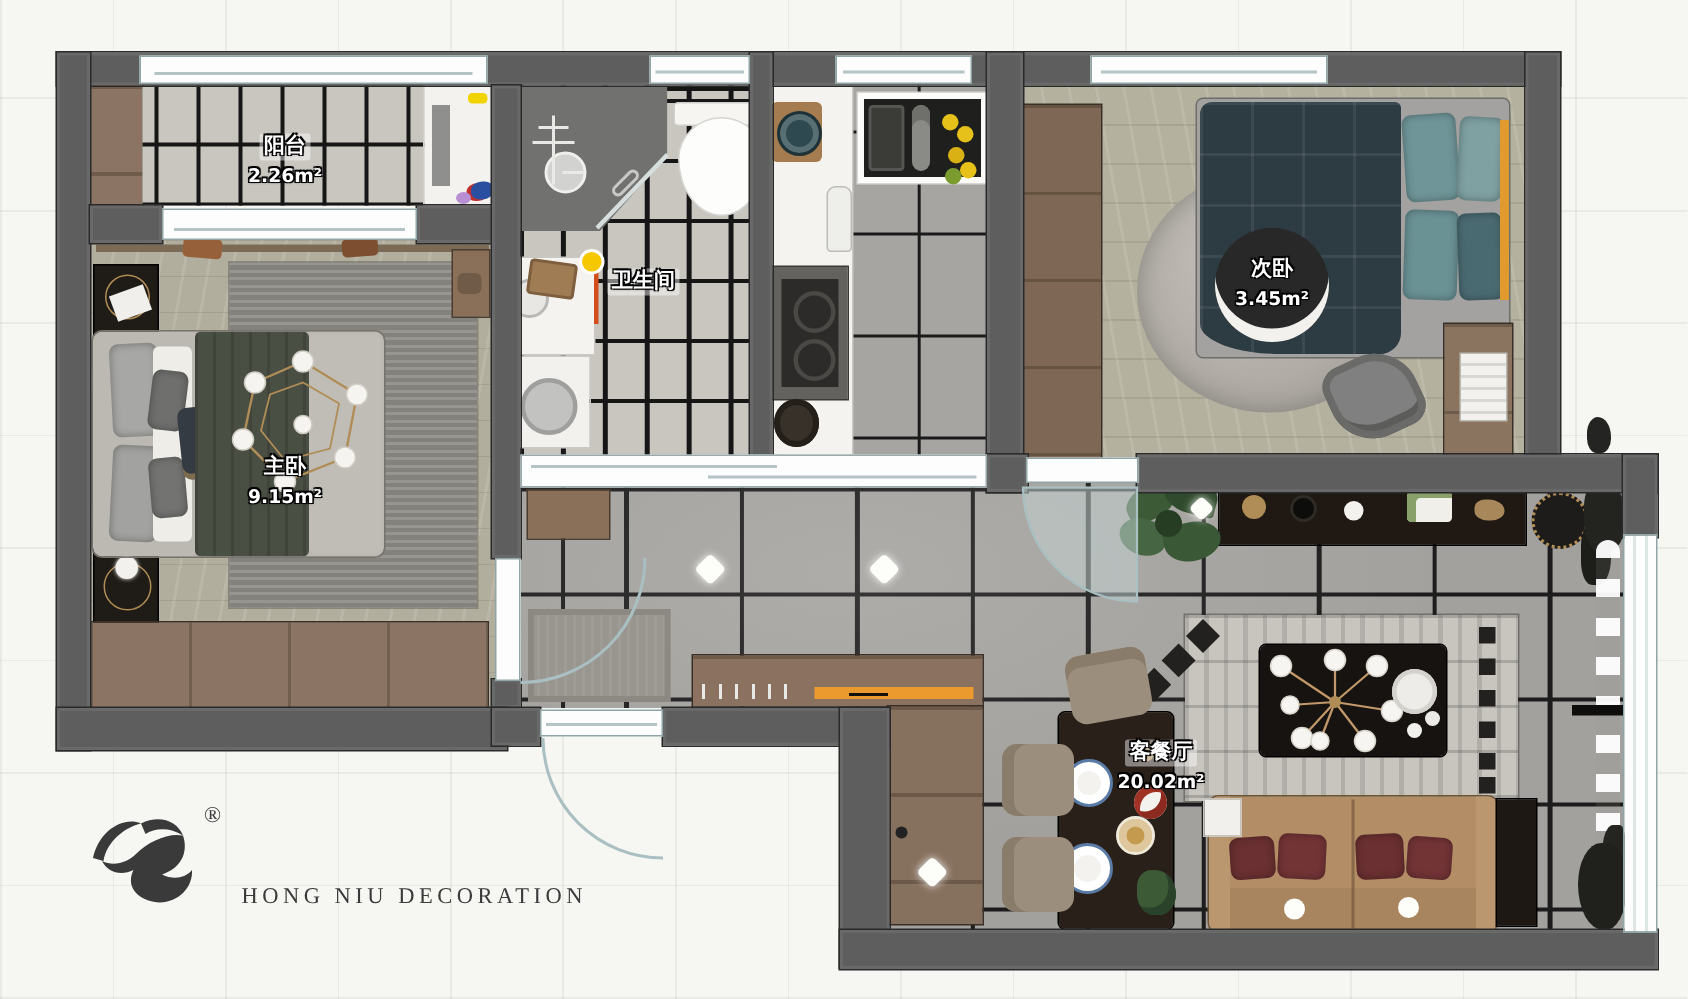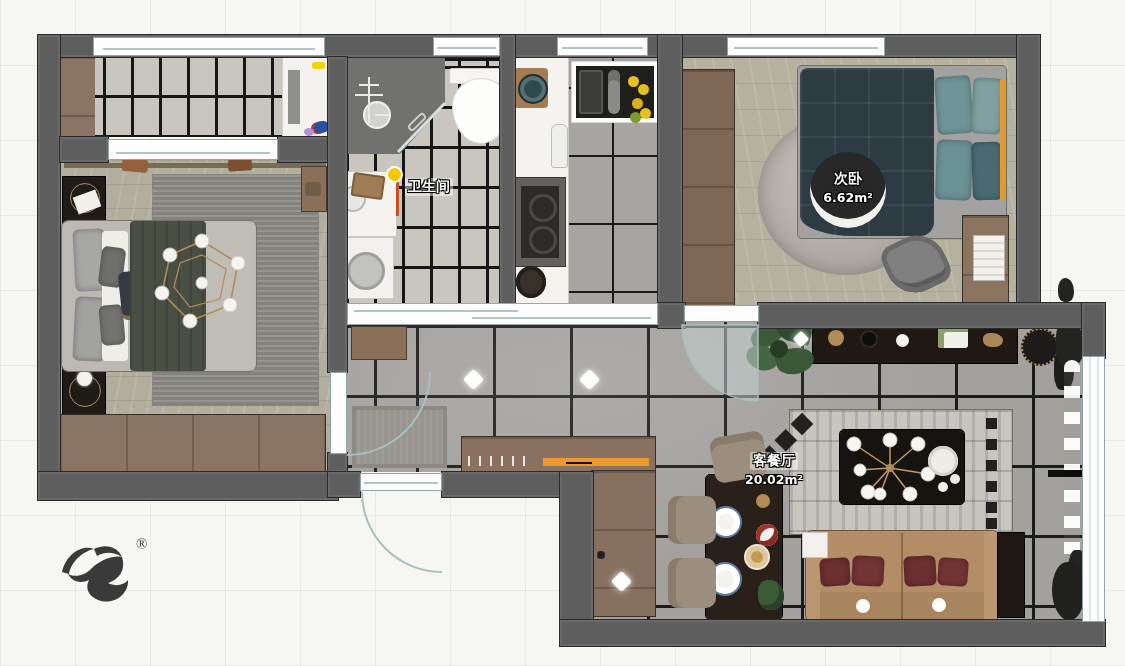--- a/index.html
+++ b/index.html
@@ -286,37 +286,46 @@
   </svg>
   <div class="win" style="left:330px;top:372px;width:17px;height:82px;"></div>
   <svg style="left:345px;top:370px;" width="90" height="90" viewBox="0 0 90 90">
     <path d="M2,85 A83,83 0 0 0 85,2" fill="none" stroke="#a9bfc2" stroke-width="2"></path>
   </svg>
   <svg style="left:680px;top:303px;" width="82" height="102" viewBox="0 0 82 102">
     <path d="M78,22 L2,22 A76,76 0 0 0 78,98 Z" fill="rgba(195,212,212,0.5)" stroke="#a9bfc2" stroke-width="1.5"></path>
   </svg>
   <div class="win" style="left:684px;top:305px;width:75px;height:17px;"></div>
 
+  <div class="olabel" style="left:148px;top:86px;width:84px;">
+    <span class="nm nbx">阳台</span>
+    <span class="ar"><span>2.26</span><span>m²</span></span>
+  </div>
   <div class="olabel" style="left:394px;top:176px;width:70px;">
     <span class="nm nbx">卫生间</span>
+  </div>
+  <div class="olabel" style="left:148px;top:300px;width:84px;">
+    <span class="nm">主卧</span>
+    <span class="ar"><span>9.15</span><span>m²</span></span>
   </div>
   <div class="abs" style="left:810px;top:152px;width:76px;height:76px;background:#282828;border-radius:50%;box-shadow:inset 0 -9px 0 #f2f1ed;"></div>
   <div class="olabel" style="left:806px;top:168px;width:84px;">
     <span class="nm">次卧</span>
-    <span class="ar"><span>6.62</span><span>m²</span></span>
-  </div>
-  <div class="olabel" style="left:728px;top:450px;width:92px;">
+    <span class="ar"><span>3.45</span><span>m²</span></span>
+  </div>
+  <div class="olabel" style="left:728px;top:490px;width:92px;">
     <span class="nm nbx">客餐厅</span>
     <span class="ar"><span>20.02</span><span>m²</span></span>
   </div>
 
   <div class="abs" style="left:58px;top:538px;width:360px;height:84px;">
     <svg style="left:0;top:4px;" width="80" height="72" viewBox="0 0 80 72">
       <g fill="#3a3a3a">
         <path d="M4,30 C8,12 24,2 36,7 C26,9 13,19 11,32 Z"></path>
         <path d="M36,7 C48,1 60,5 64,15 C55,9 45,10 39,14 Z"></path>
         <path d="M64,15 C68,27 62,37 50,41 C58,45 66,43 70,38 C71,52 56,64 40,58 C30,54 27,46 31,38 C23,42 14,40 10,32 C18,36 27,33 33,27 C41,19 54,13 64,15 Z"></path>
       </g>
     </svg>
     <span class="logo-r">®</span>
+    <div class="logo-en">HONG NIU DECORATION</div>
   </div>
 
 </div>
 
 </body></html>

